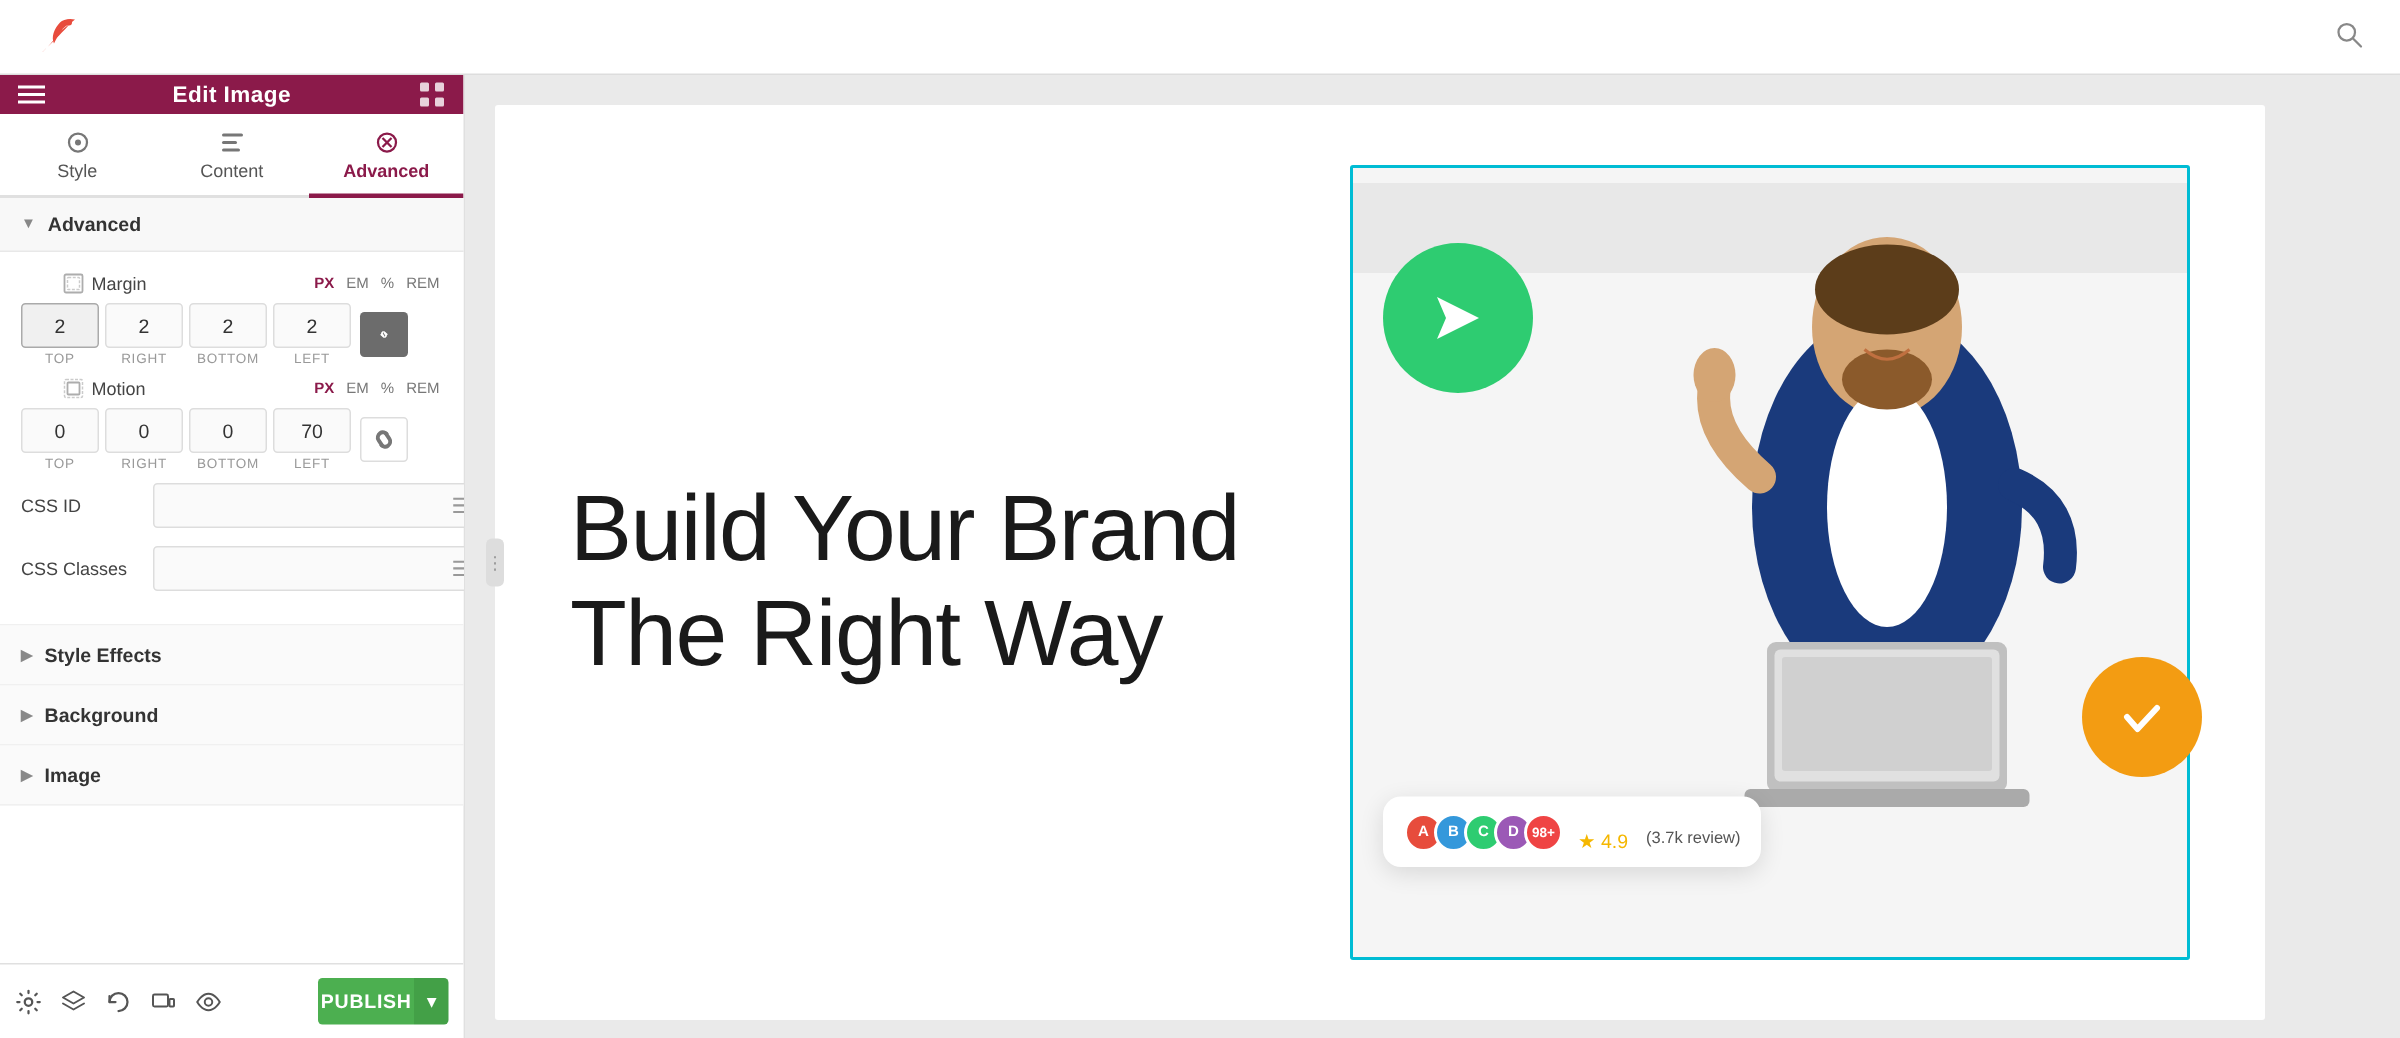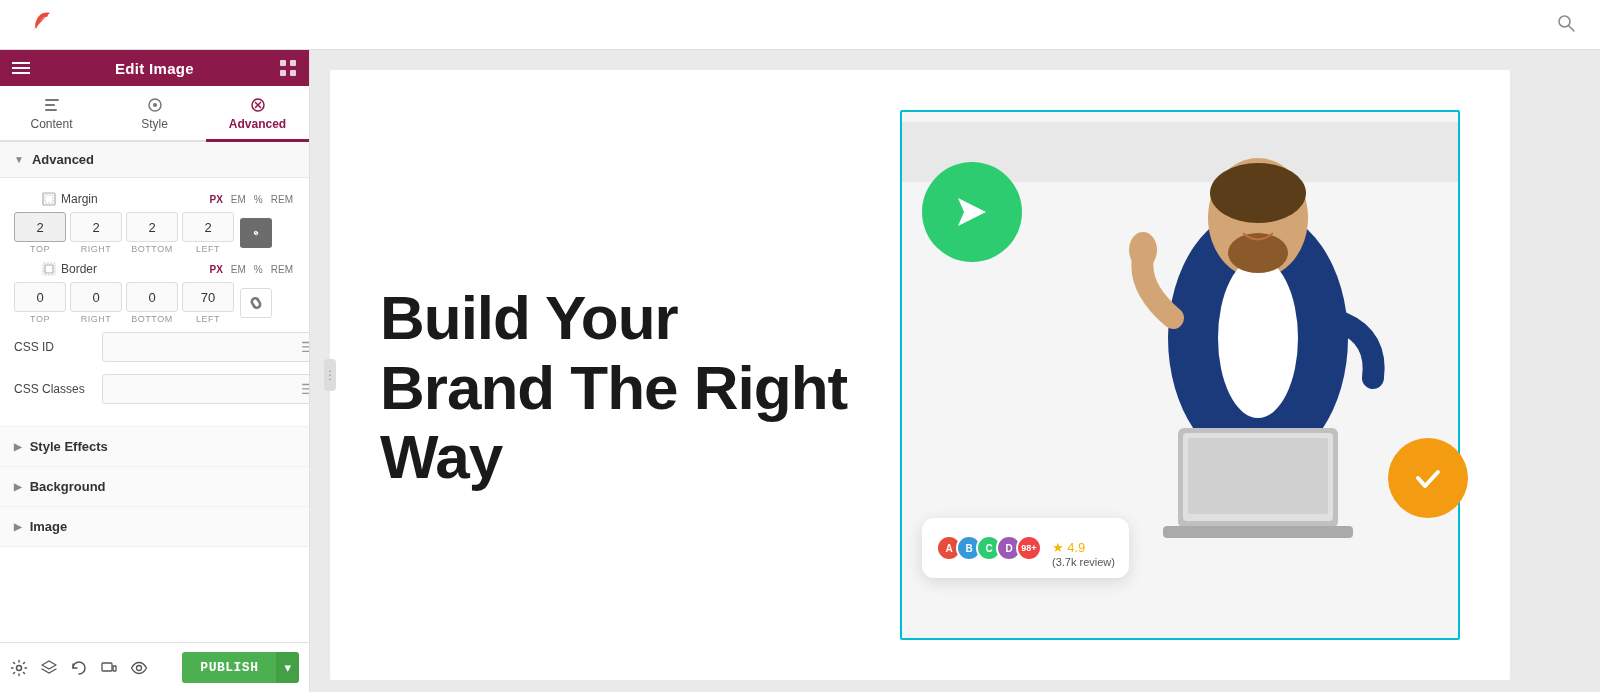--- a/index.html
+++ b/index.html
@@ -41,21 +41,21 @@
       display: flex;
       flex-direction: column;
       flex-shrink: 0;
       overflow: hidden;
     }
 
     
     .panel-header {
       background: #8b1a4a;
       color: #fff;
-      height: 36px;
+      height: 26px;
       display: flex;
       align-items: center;
       justify-content: space-between;
       padding: 0 12px;
       flex-shrink: 0;
     }
     .panel-header-title {
       font-size: 15px;
       font-weight: 600;
       letter-spacing: 0.3px;
@@ -315,27 +315,26 @@
     }
     .publish-group {
       display: flex;
       align-items: center;
       gap: 0;
     }
     .publish-btn {
       background: #4caf50;
       color: #fff;
       border: none;
-      padding: 8px 18px;
+      padding: 8px 2px;
       font-size: 13px;
       font-weight: 700;
       border-radius: 3px 0 0 3px;
       cursor: pointer;
       letter-spacing: 0.5px;
-      font-family: Liberation Mono, monospace;
     }
     .publish-arrow-btn {
       background: #43a047;
       color: #fff;
       border: none;
       border-radius: 0 3px 3px 0;
       padding: 8px 8px;
       cursor: pointer;
       font-size: 13px;
     }
@@ -362,21 +361,21 @@
       gap: 40px;
       position: relative;
     }
 
     
     .hero-text {
       flex: 1;
     }
     .hero-heading {
       font-size: 62px;
-      font-weight: 700;
+      font-weight: 400;
       color: #1a1a1a;
       line-height: 1.12;
       margin-bottom: 20px;
       letter-spacing: -1px;
       margin-top: 45px;
     }
     .hero-sub {
       font-size: 16px;
       color: #e06030;
       line-height: 1.6;
@@ -461,22 +460,22 @@
       font-weight: bold;
     }
     .avatar-small:first-child { margin-left: 0; }
     .avatar-plus {
       background: #ef4444;
       color: #fff;
       font-size: 9px;
     }
     .review-text {
       display: flex;
-      flex-direction: column;
-      gap: 1px;
+      flex-direction: row;
+      gap: 12px;
       margin-top: 12px;
     }
     .review-stars {
       color: #f5b700;
       font-size: 13px;
     }
     .review-score {
       font-size: 11px;
       color: #555;
     }
@@ -539,32 +538,32 @@
         <rect x="1" y="1" width="6" height="6" rx="1" fill="white" opacity="0.8"></rect>
         <rect x="11" y="1" width="6" height="6" rx="1" fill="white" opacity="0.8"></rect>
         <rect x="1" y="11" width="6" height="6" rx="1" fill="white" opacity="0.8"></rect>
         <rect x="11" y="11" width="6" height="6" rx="1" fill="white" opacity="0.8"></rect>
       </svg>
     </div>
 
     <div class="panel-tabs">
       <div class="panel-tab">
         <svg viewBox="0 0 18 18" fill="none">
+          <circle cx="9" cy="9" r="6" stroke="#777" stroke-width="1.5" fill="none"></circle>
+          <circle cx="9" cy="9" r="2" fill="#777"></circle>
+        </svg>
+        <span>Style</span>
+      </div>
+      <div class="panel-tab">
+        <svg viewBox="0 0 18 18" fill="none">
           <rect x="2" y="3" width="14" height="2" rx="1" fill="#777"></rect>
           <rect x="2" y="8" width="10" height="2" rx="1" fill="#777"></rect>
           <rect x="2" y="13" width="12" height="2" rx="1" fill="#777"></rect>
         </svg>
         <span>Content</span>
-      </div>
-      <div class="panel-tab">
-        <svg viewBox="0 0 18 18" fill="none">
-          <circle cx="9" cy="9" r="6" stroke="#777" stroke-width="1.5" fill="none"></circle>
-          <circle cx="9" cy="9" r="2" fill="#777"></circle>
-        </svg>
-        <span>Style</span>
       </div>
       <div class="panel-tab active">
         <svg viewBox="0 0 18 18" fill="none">
           <circle cx="9" cy="9" r="6" stroke="#8b1a4a" stroke-width="1.5" fill="none"></circle>
           <line x1="6" y1="6" x2="12" y2="12" stroke="#8b1a4a" stroke-width="1.5"></line>
           <line x1="12" y1="6" x2="6" y2="12" stroke="#8b1a4a" stroke-width="1.5"></line>
         </svg>
         <span style="color:#8b1a4a;font-weight:600;">Advanced</span>
       </div>
     </div>
@@ -617,21 +616,21 @@
             </svg>
           </button>
         </div>
 
         <div class="unit-row">
           <div class="unit-row-label">
             <svg viewBox="0 0 14 14" fill="none">
               <rect x="1" y="1" width="12" height="12" rx="1" stroke="#aaa" stroke-width="1" fill="none" stroke-dasharray="2 1"></rect>
               <rect x="3" y="3" width="8" height="8" rx="0.5" stroke="#777" stroke-width="1.2" fill="none"></rect>
             </svg>
-            <span>Border</span>
+            <span>Motion</span>
           </div>
           <div class="unit-buttons">
             <span class="active">PX</span>
             <span>EM</span>
             <span>%</span>
             <span>REM</span>
           </div>
         </div>
         <div class="input-group">
           <div class="input-box">

